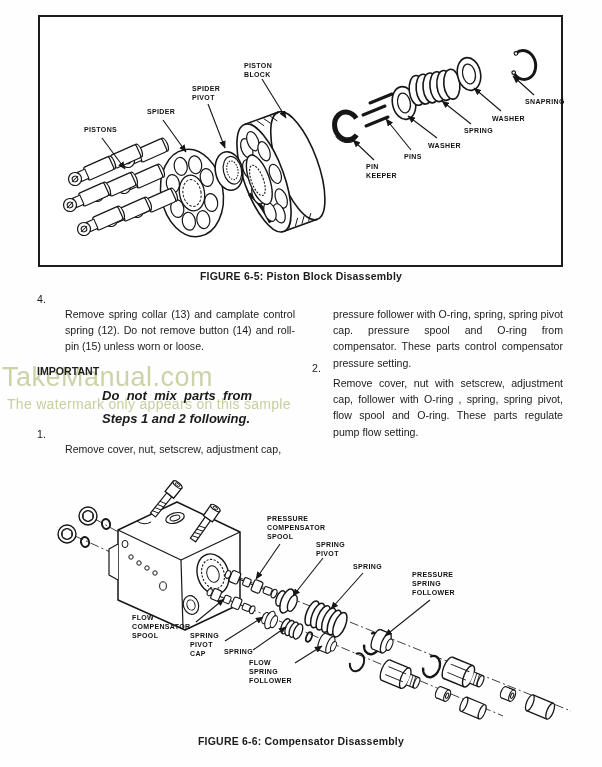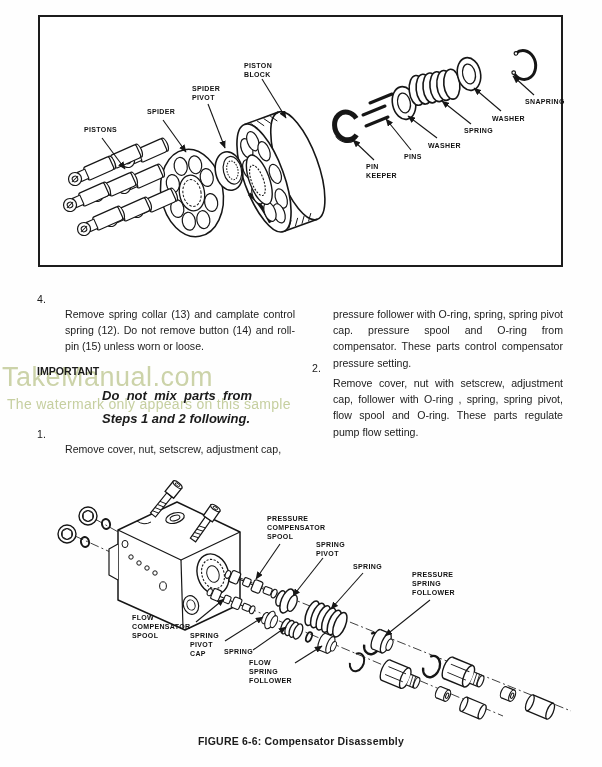--- a/index.html
+++ b/index.html
@@ -183,20 +183,21 @@
 BLOCK</div>
     <div class="fig-label" style="left:326px; top:145px;">PIN
 KEEPER</div>
     <div class="fig-label" style="left:364px; top:135px;">PINS</div>
     <div class="fig-label" style="left:388px; top:124px;">WASHER</div>
     <div class="fig-label" style="left:424px; top:109px;">SPRING</div>
     <div class="fig-label" style="left:452px; top:97px;">WASHER</div>
     <div class="fig-label" style="left:485px; top:80px;">SNAPRING</div>
   </div>
 
+  <div class="caption" style="top:270px;">FIGURE 6-5: Piston Block Disassembly</div>
 
   <div class="tblock" style="left:37px; top:291px; width:258px;">
     <div class="item">
       <span class="num" style="width:28px;">4.</span>
       <span class="itx">Remove spring collar (13) and camplate control spring (12). Do not remove button (14) and roll-pin (15) unless worn or loose.</span>
     </div>
   </div>
 
 
   <div class="tblock important" style="left:37px; top:363px; width:258px;">IMPORTANT</div>

